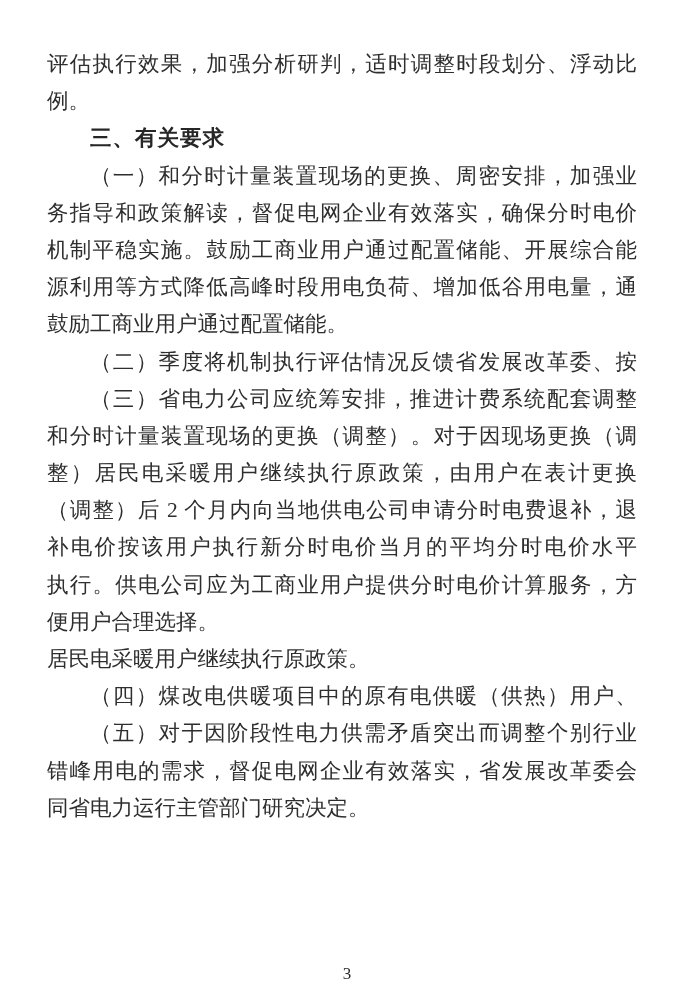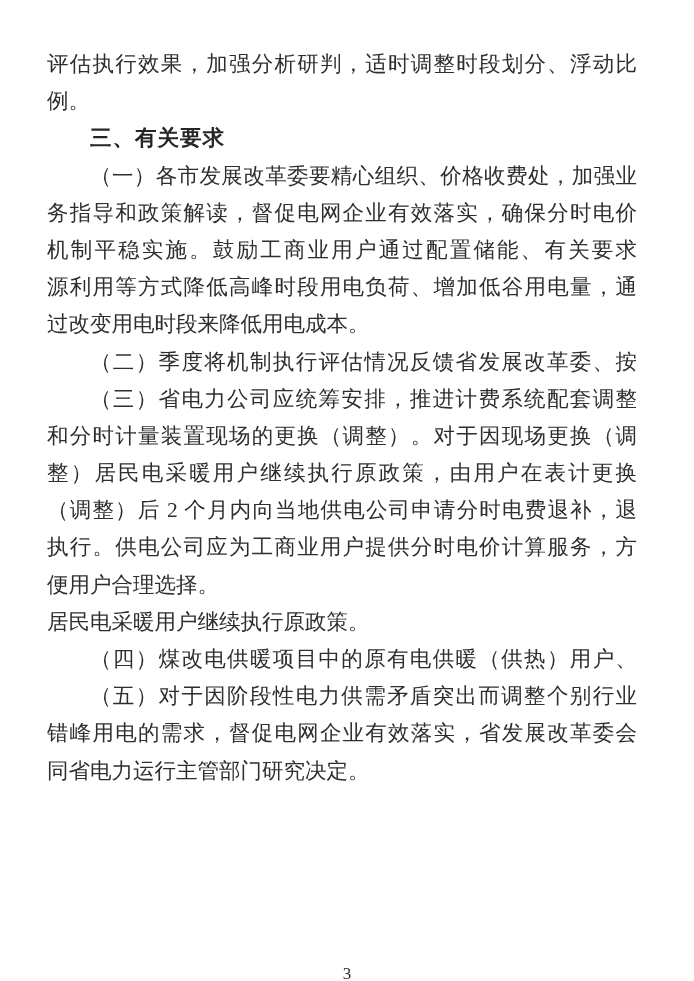--- a/index.html
+++ b/index.html
@@ -71,30 +71,31 @@
   }
 </style>
 </head>
 <body>
 
 <div class="page">
   <div class="doc-body">
       <div class="line fill">评估执行效果，加强分析研判，适时调整时段划分、浮动比</div>
       <div class="line end">例。</div>
       <div class="line heading indent">三、有关要求</div>
-      <div class="line fill indent">（一）各市发展改革委要精心组织、价格收费处，加强业</div>
+      <div class="line fill indent">（一）和分时计量装置现场的更换、周密安排，加强业</div>
       <div class="line fill">务指导和政策解读，督促电网企业有效落实，确保分时电价</div>
-      <div class="line fill">机制平稳实施。鼓励工商业用户通过配置储能、有关要求</div>
+      <div class="line fill">机制平稳实施。鼓励工商业用户通过配置储能、开展综合能</div>
       <div class="line fill">源利用等方式降低高峰时段用电负荷、增加低谷用电量，通</div>
-      <div class="line end">过改变用电时段来降低用电成本。</div>
+      <div class="line end">鼓励工商业用户通过配置储能。</div>
       <div class="line fill indent">（二）季度将机制执行评估情况反馈省发展改革委、按</div>
       <div class="line fill indent">（三）省电力公司应统筹安排，推进计费系统配套调整</div>
       <div class="line fill">和分时计量装置现场的更换（调整）。对于因现场更换（调</div>
       <div class="line fill">整）居民电采暖用户继续执行原政策，由用户在表计更换</div>
       <div class="line fill">（调整）后 2 个月内向当地供电公司申请分时电费退补，退</div>
+      <div class="line fill">补电价按该用户执行新分时电价当月的平均分时电价水平</div>
       <div class="line fill">执行。供电公司应为工商业用户提供分时电价计算服务，方</div>
       <div class="line end">便用户合理选择。</div>
       <div class="line end">居民电采暖用户继续执行原政策。</div>
       <div class="line fill indent">（四）煤改电供暖项目中的原有电供暖（供热）用户、</div>
       <div class="line fill indent">（五）对于因阶段性电力供需矛盾突出而调整个别行业</div>
       <div class="line fill">错峰用电的需求，督促电网企业有效落实，省发展改革委会</div>
       <div class="line end">同省电力运行主管部门研究决定。</div>
     </div>
   <div class="page-footer">
     <span class="page-number">3</span>

